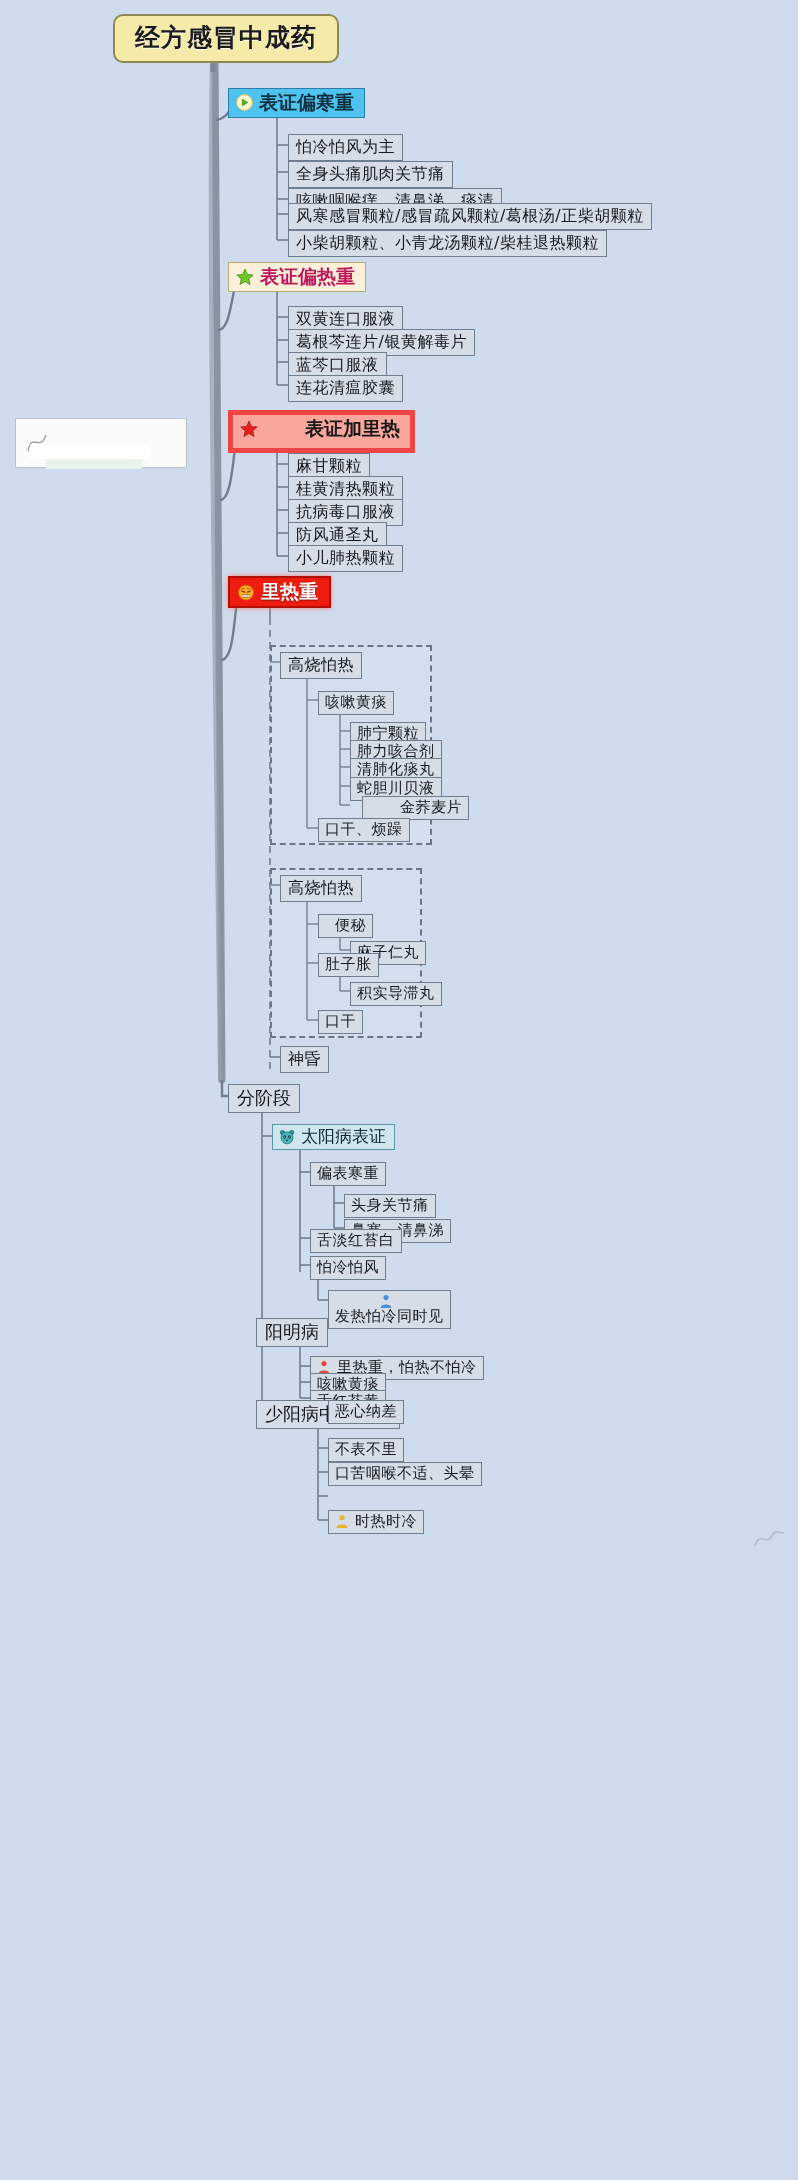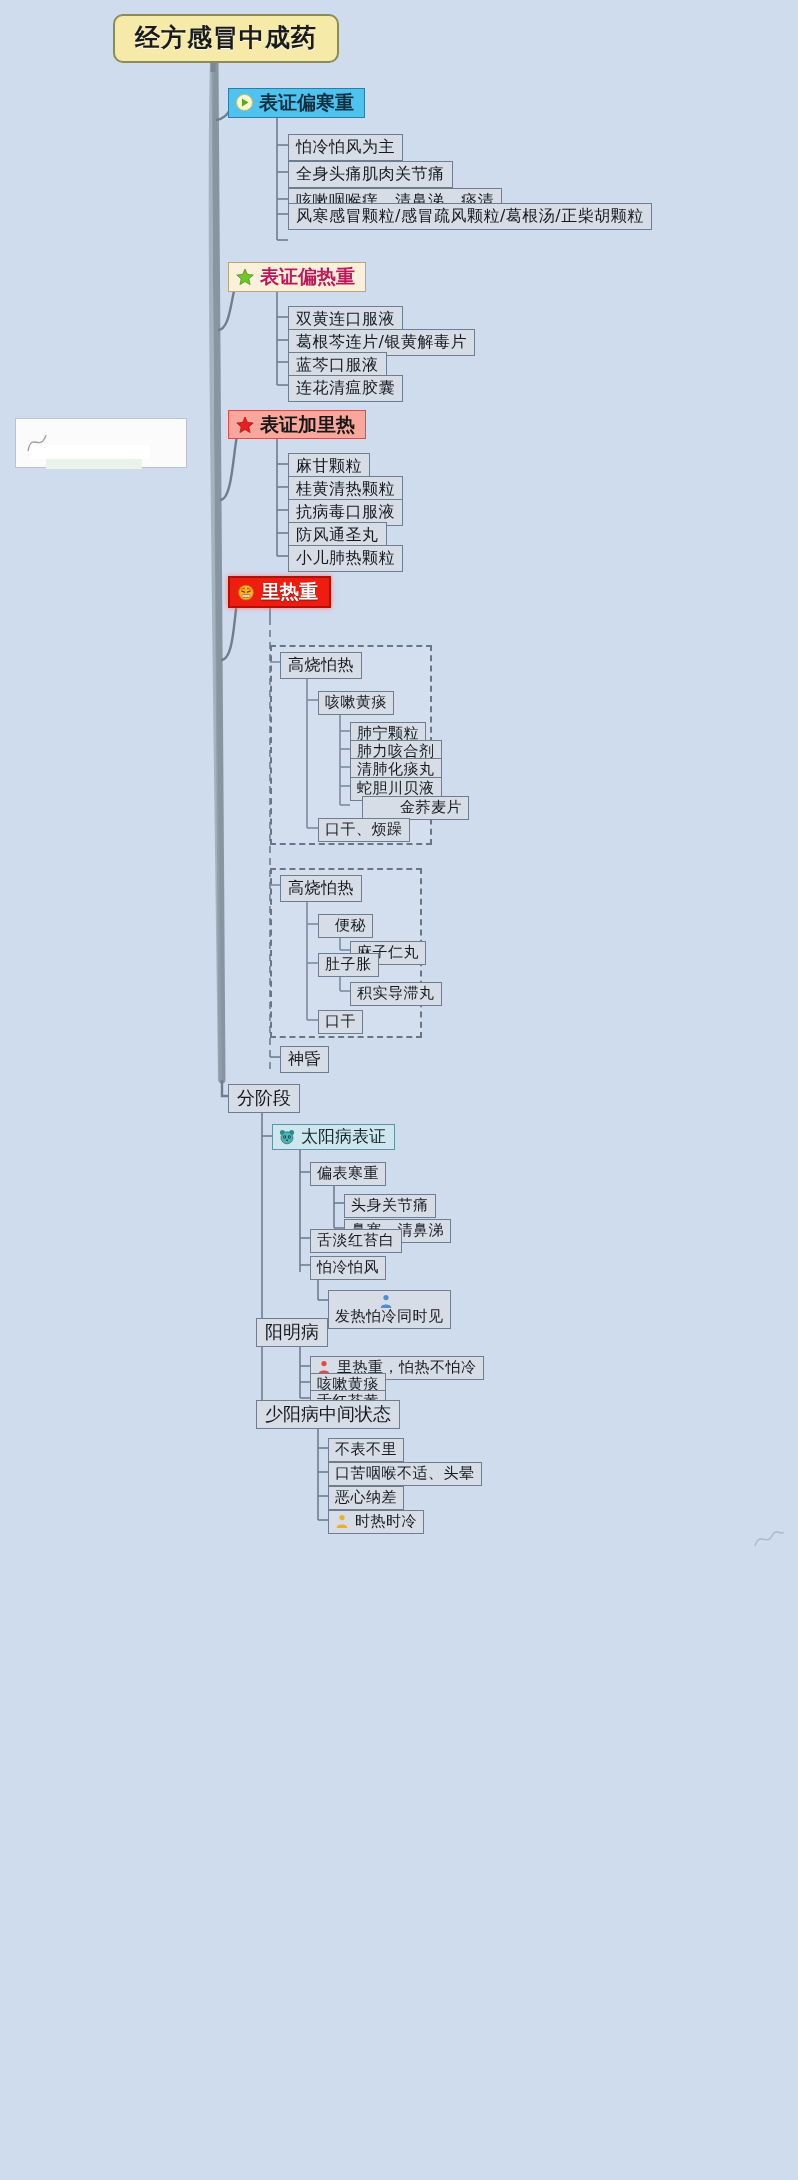--- a/index.html
+++ b/index.html
@@ -58,25 +58,26 @@
   .cat-warm {
     background:#fbf0d9;
     border:1px solid #b9a877;
     color:#be185d;
     font-size:19px;
     font-weight:bold;
     padding:4px 10px 5px 7px;
   }
   .cat-hot {
     background:#f9a79c;
-    border:1px solid #ef4444;
+    border:5px solid #ef4444;
     color:#171717;
     font-size:19px;
     font-weight:bold;
-    padding:4px 10px 4px 7px;
+    padding:4px 10px 10px 7px;
+    gap:41px;
   }
   .cat-deep {
     background:#ef1c10;
     border:2px solid #b01007;
     color:#ffffff;
     font-size:19px;
     font-weight:bold;
     padding:4px 11px 5px 7px;
     box-shadow:0 0 5px rgba(255,120,110,.9);
     text-shadow:0 1px 1px rgba(0,0,0,.45);
@@ -270,20 +271,23 @@
   </div>
   <div class="node leaf" style="left:288px; top:161px;">
     <span>全身头痛肌肉关节痛</span>
   </div>
   <div class="node leaf" style="left:288px; top:188px;">
     <span>咳嗽咽喉痒、清鼻涕、痰清</span>
   </div>
   <div class="node leaf" style="left:288px; top:203px;">
     <span>风寒感冒颗粒/感冒疏风颗粒/葛根汤/正柴胡颗粒</span>
   </div>
+  <div class="node leaf" style="left:288px; top:230px;">
+    <span>小柴胡颗粒、小青龙汤颗粒/柴桂退热颗粒</span>
+  </div>
 
   <div class="node cat-warm" style="left:228px; top:262px;">
     <span class="badge">
       <svg width="18" height="18" viewBox="0 0 18 18">
         <polygon points="9,1 11.4,6.4 17.2,7 12.8,10.9 14.1,16.6 9,13.6 3.9,16.6 5.2,10.9 0.8,7 6.6,6.4" fill="#6fc82a" stroke="#3f8414" stroke-width=".7"></polygon>
       </svg>
     </span>
     <span>表证偏热重</span>
   </div>
 
@@ -457,21 +461,21 @@
   <div class="node cat-stage" style="left:256px; top:1400px;">
     <span>少阳病中间状态</span>
   </div>
 
   <div class="node leaf sm" style="left:328px; top:1438px;">
     <span>不表不里</span>
   </div>
   <div class="node leaf sm" style="left:328px; top:1462px;">
     <span>口苦咽喉不适、头晕</span>
   </div>
-  <div class="node leaf sm" style="left:328px; top:1486px;">
+  <div class="node leaf sm" style="left:328px; top:1400px;">
     <span>恶心纳差</span>
   </div>
   <div class="node leaf sm" style="left:328px; top:1510px;">
     <span class="badge">
       <svg width="14" height="15" viewBox="0 0 14 15">
         <circle cx="7" cy="3.6" r="2.6" fill="#e8b32a"></circle>
         <path d="M1.6 14 C1.6 9.4, 12.4 9.4, 12.4 14 Z" fill="#e8b32a"></path>
       </svg>
     </span>
     <span>时热时冷</span>

